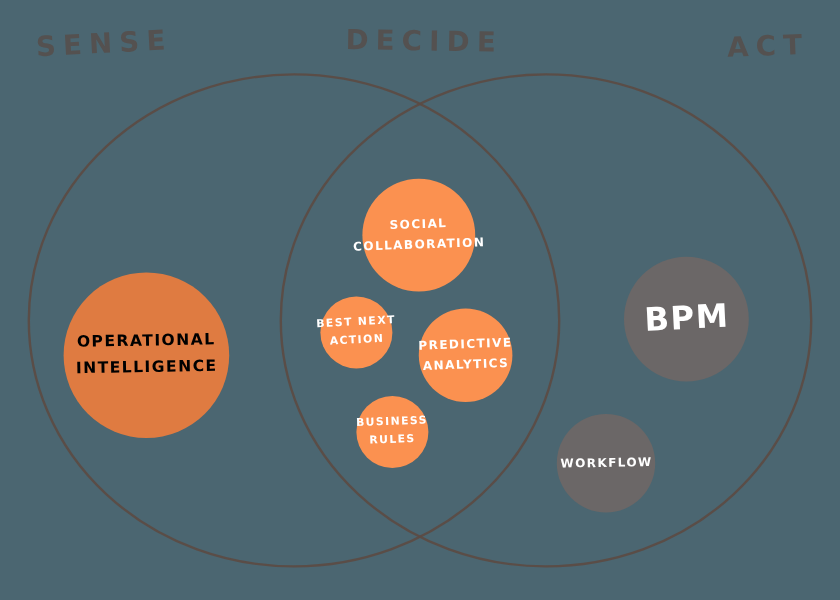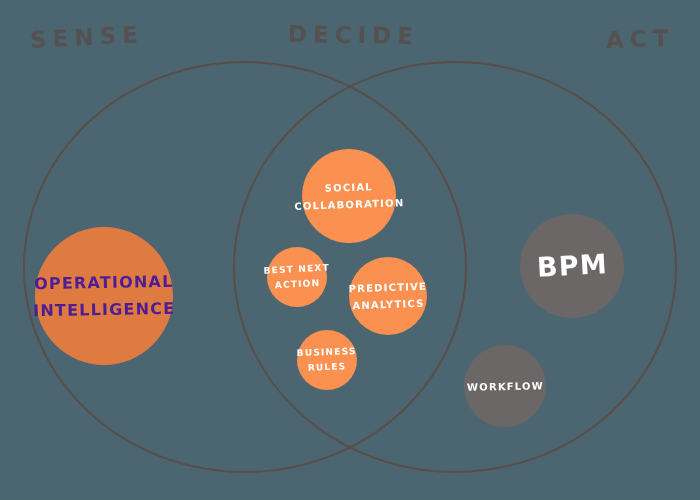--- a/index.html
+++ b/index.html
@@ -55,21 +55,21 @@
   <svg id="venn-svg" viewBox="0 0 700 500" xmlns="http://www.w3.org/2000/svg">
       <ellipse cx="245" cy="267" rx="221" ry="205" fill="none" stroke="#5c4a42" stroke-width="2" opacity="0.9"></ellipse>
       <ellipse cx="455" cy="267" rx="221" ry="205" fill="none" stroke="#5c4a42" stroke-width="2" opacity="0.9"></ellipse>
     </svg>
 
   <span class="region-label label-sense" style="color: rgb(84, 81, 80);">SENSE</span>
   <span class="region-label label-decide" style="color: rgb(84, 81, 80);">DECIDE</span>
   <span class="region-label label-act" style="color: rgb(84, 81, 80);">ACT</span>
 
   <div id="bubble-layer">
-      <div class="bubble" style="left: 35px; top: 227px; width: 138px; height: 138px; background: rgb(223, 123, 65); color: #4c1d95; font-size: 16px;">
+      <div class="bubble" style="left: 53px; top: 227px; width: 138px; height: 138px; background: rgb(223, 123, 65); color: #000000; font-size: 13px;">
         <div class="bubble-text" style="transform: rotate(-1deg);">
           <div>OPERATIONAL</div>
           <div>INTELLIGENCE</div>
         </div>
       </div>
       <div class="bubble" style="left: 302px; top: 149px; width: 94px; height: 94px; background: rgb(251, 145, 80); color: rgb(255, 255, 255); font-size: 10px;">
         <div class="bubble-text" style="transform: rotate(-2deg);">
           <div>SOCIAL</div>
           <div>COLLABORATION</div>
         </div>

